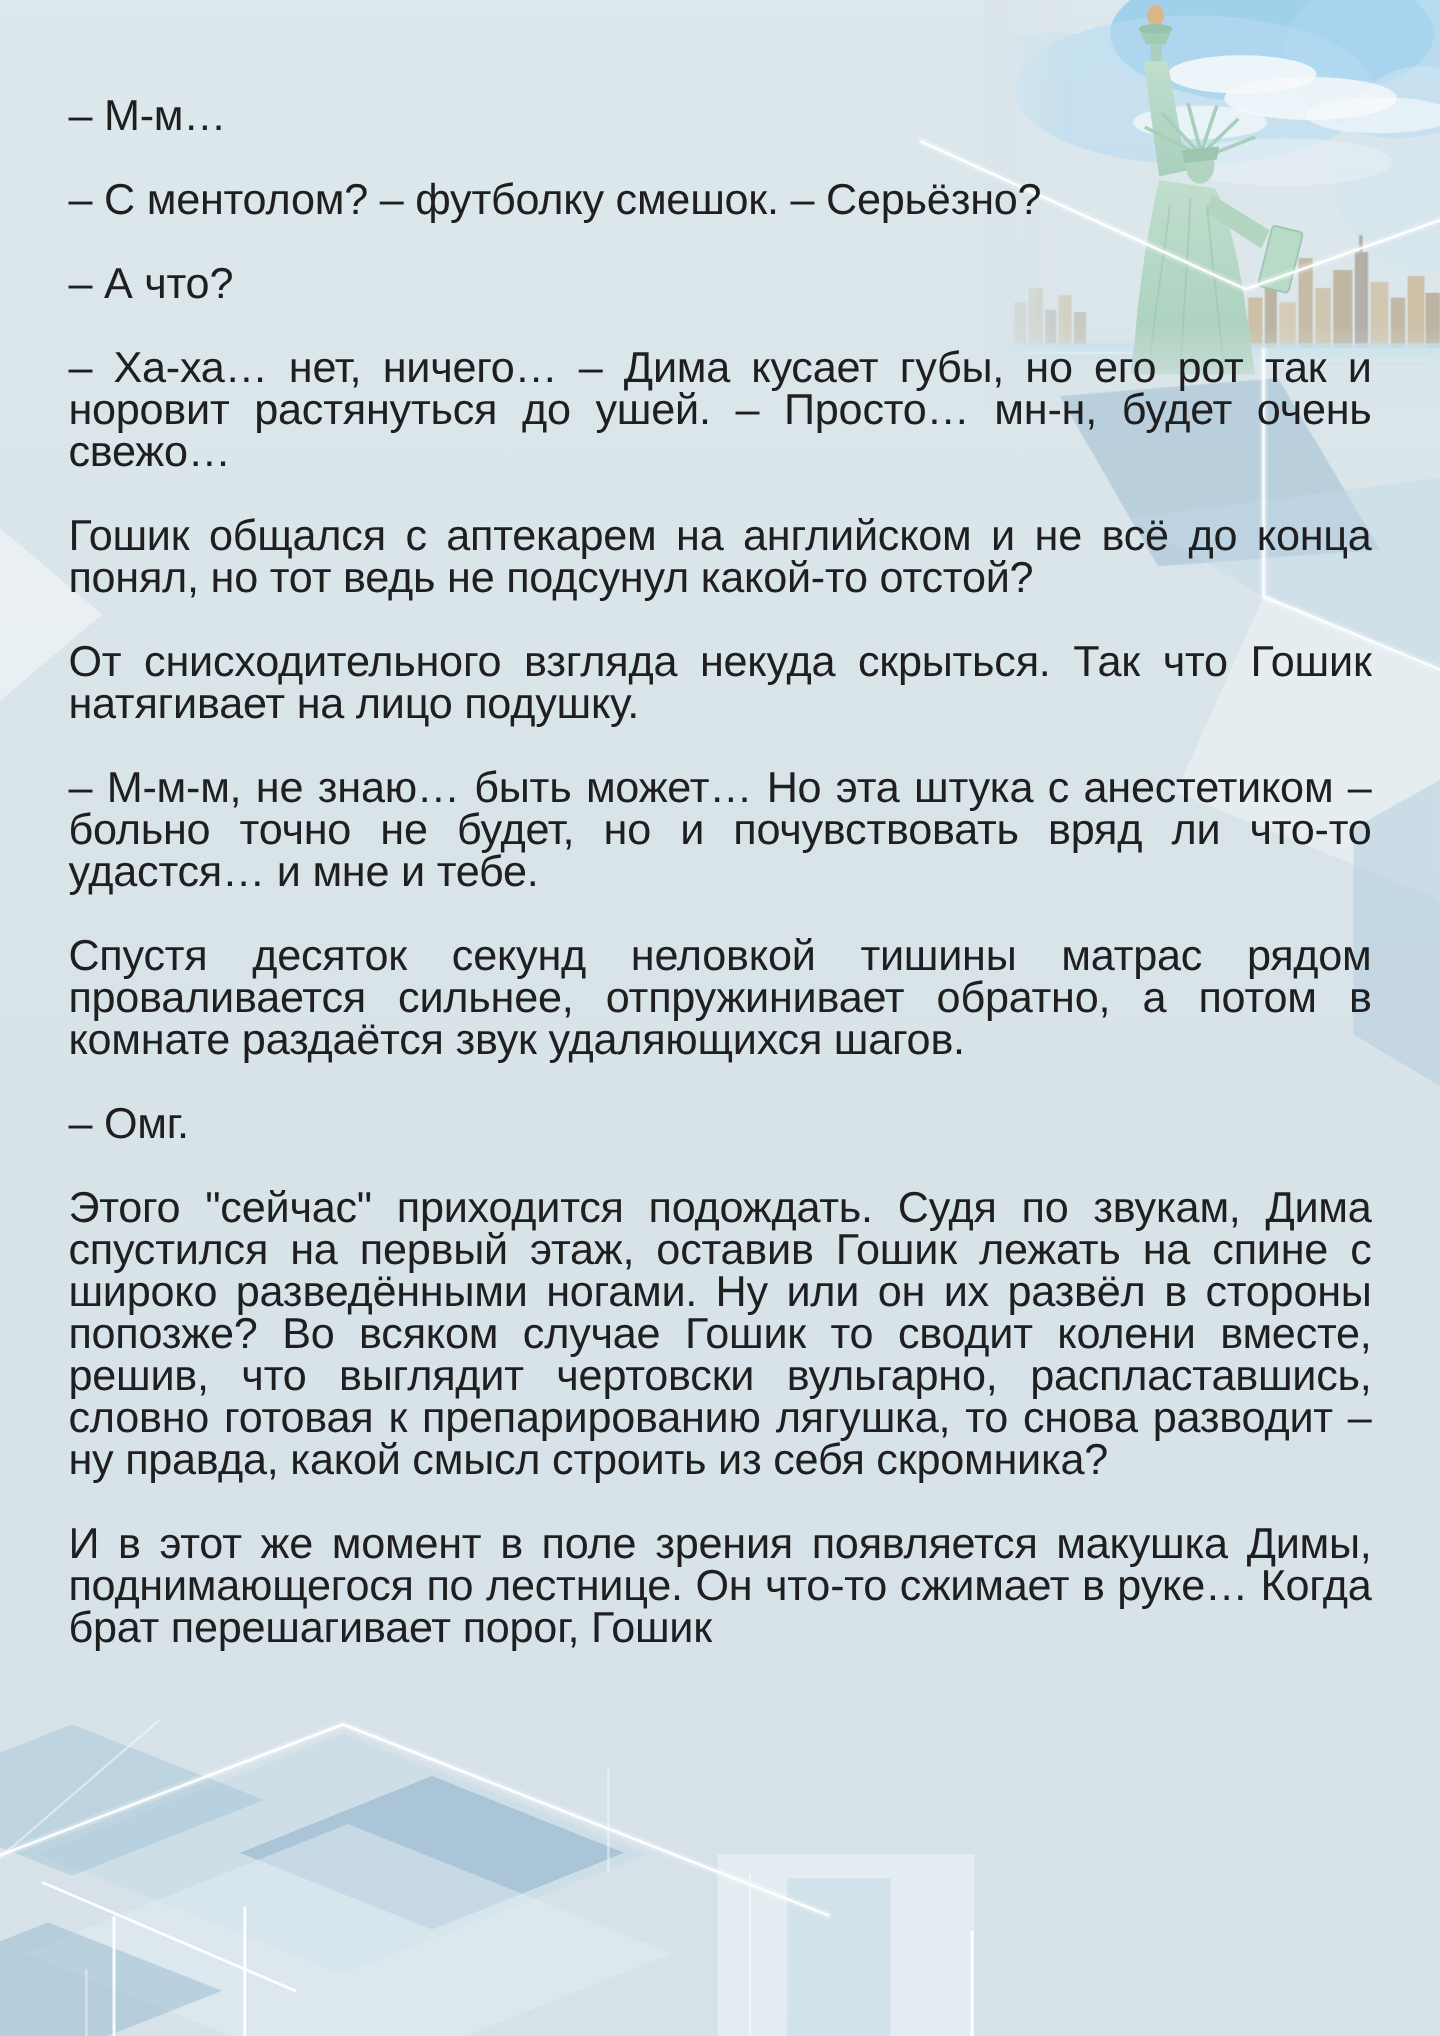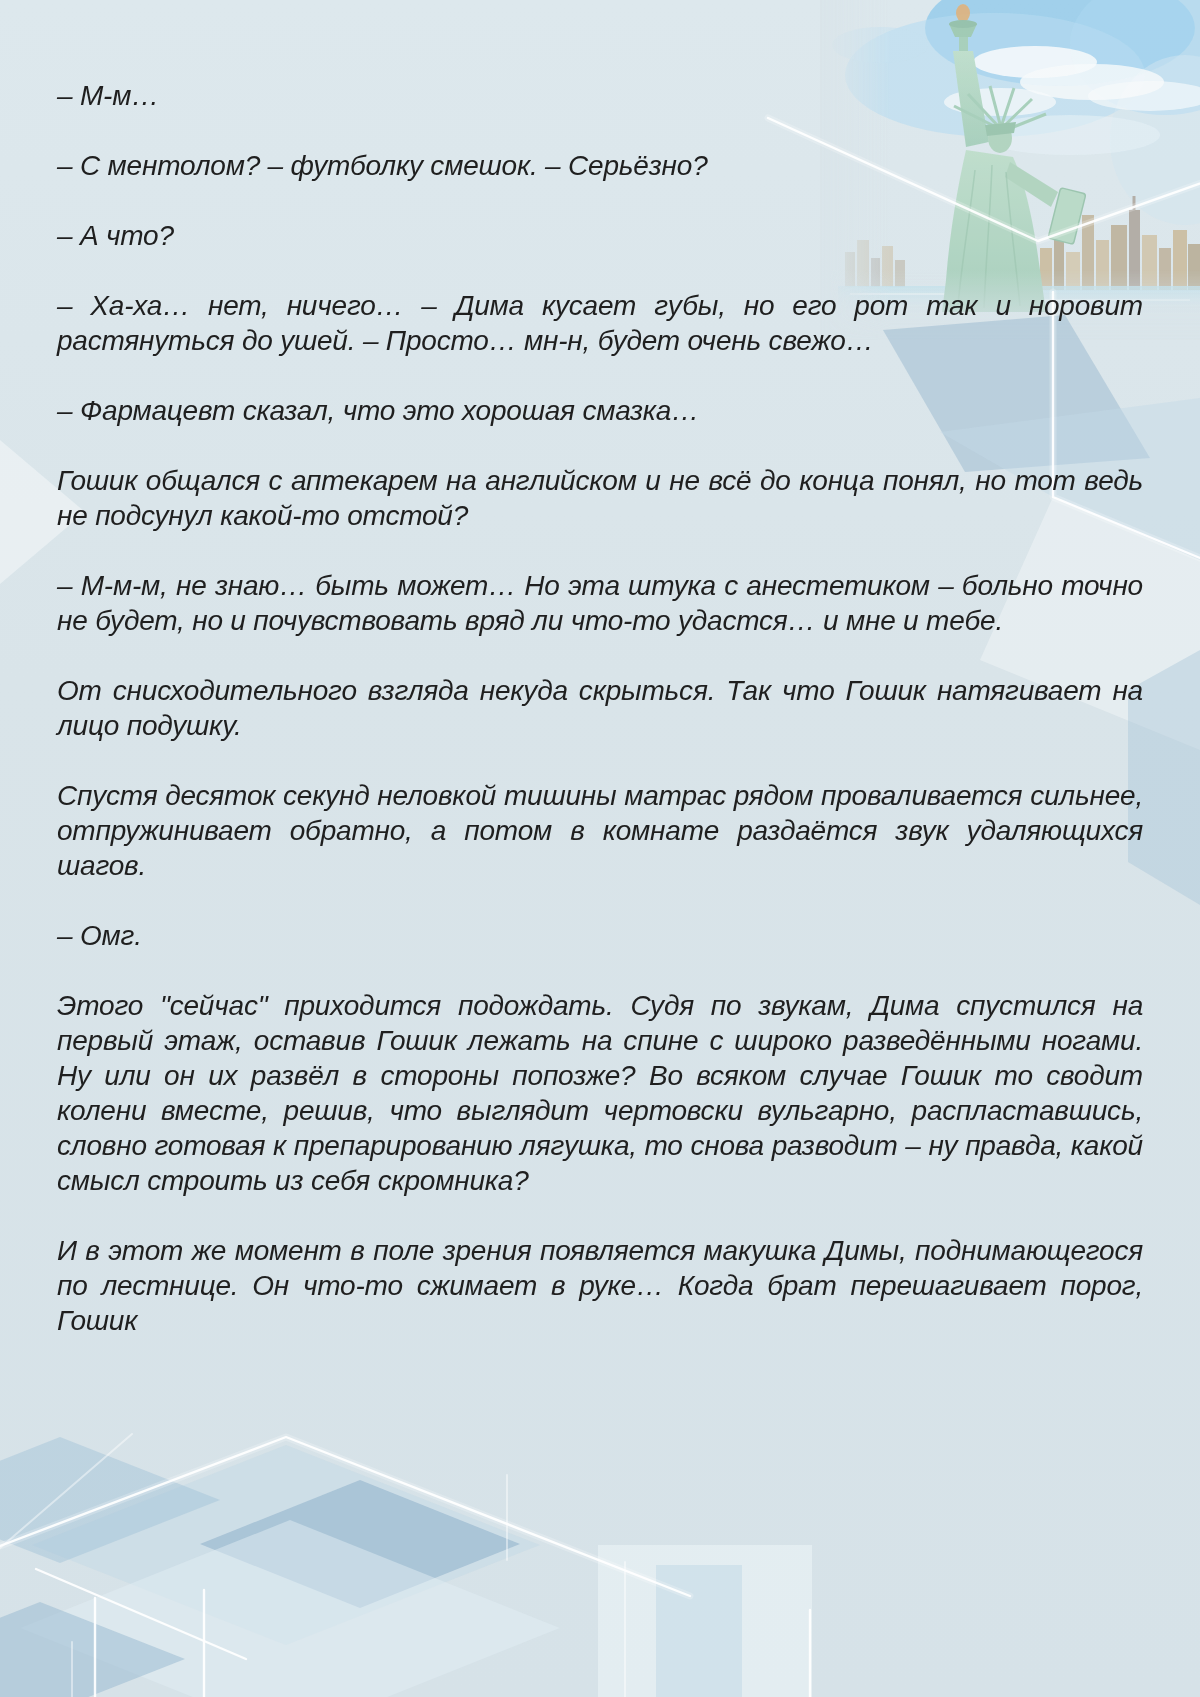--- a/index.html
+++ b/index.html
@@ -12,27 +12,26 @@
     font-family:"Liberation Sans","DejaVu Sans",sans-serif;
   }
   .bg-svg{position:absolute;inset:0;width:1200px;height:1697px;display:block;}
   .content{
     position:absolute;inset:0;
     padding:78px 57px 0 57px;
     box-sizing:border-box;
   }
   .content p{
     margin:0 0 35px 0;
-    font-size:28px;
+    font-size:36px;
     line-height:35px;
     letter-spacing:-0.2px;
     color:#1f1f1f;
     text-align:justify;
     text-justify:inter-word;
-    font-style:italic;
   }
   .content p:last-child{margin-bottom:0;}
   
   .ln{stroke:#ffffff;stroke-width:2.4;fill:none;stroke-linejoin:round;stroke-linecap:round;opacity:.92;}
   .lnglow{stroke:#ffffff;stroke-width:7;fill:none;stroke-linejoin:round;stroke-linecap:round;opacity:.22;}
   .lnfaint{stroke:#ffffff;stroke-width:2;fill:none;stroke-linecap:round;opacity:.45;}
 </style>
 </head>
 <body>
 
@@ -170,23 +169,22 @@
       <path class="lnfaint" d="M625,1562 L625,1697"></path>
     </g>
   </svg>
 
   <main class="content">
 
   <p>– М-м…</p>
       <p>– С ментолом? – футболку смешок. – Серьёзно?</p>
       <p>– А что?</p>
       <p>– Ха-ха… нет, ничего… – Дима кусает губы, но его рот так и норовит растянуться до ушей. – Просто… мн-н, будет очень свежо…</p>
-      <p>– Фармацевт сказал, что это хорошая смазка…</p>
       <p>Гошик общался с аптекарем на английском и не всё до конца понял, но тот ведь не подсунул какой-то отстой?</p>
+      <p>От снисходительного взгляда некуда скрыться. Так что Гошик натягивает на лицо подушку.</p>
       <p>– М-м-м, не знаю… быть может… Но эта штука с анестетиком – больно точно не будет, но и почувствовать вряд ли что-то удастся… и мне и тебе.</p>
-      <p>От снисходительного взгляда некуда скрыться. Так что Гошик натягивает на лицо подушку.</p>
       <p>Спустя десяток секунд неловкой тишины матрас рядом проваливается сильнее, отпружинивает обратно, а потом в комнате раздаётся звук удаляющихся шагов.</p>
       <p>– Омг.</p>
       <p>Этого "сейчас" приходится подождать. Судя по звукам, Дима спустился на первый этаж, оставив Гошик лежать на спине с широко разведёнными ногами. Ну или он их развёл в стороны попозже? Во всяком случае Гошик то сводит колени вместе, решив, что выглядит чертовски вульгарно, распластавшись, словно готовая к препарированию лягушка, то снова разводит – ну правда, какой смысл строить из себя скромника?</p>
       <p>И в этот же момент в поле зрения появляется макушка Димы, поднимающегося по лестнице. Он что-то сжимает в руке… Когда брат перешагивает порог, Гошик</p>
     </main>
 
 </div>
 
 </body></html>

